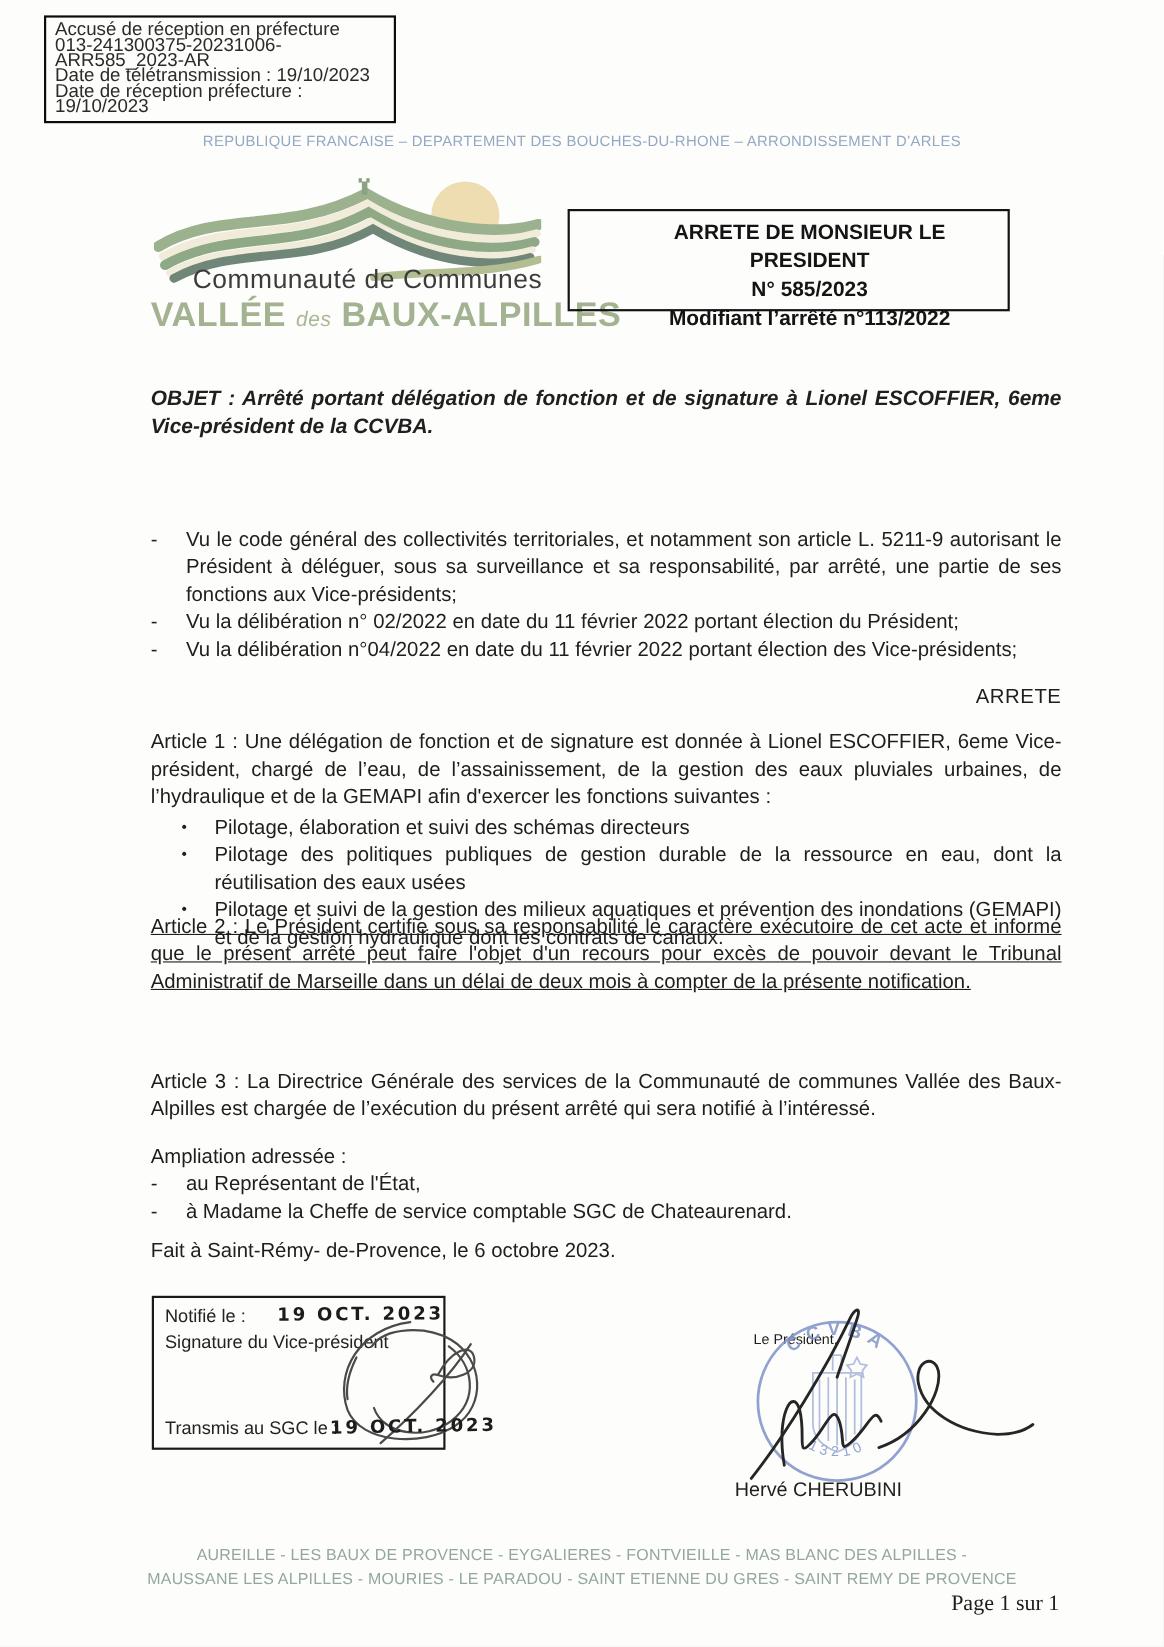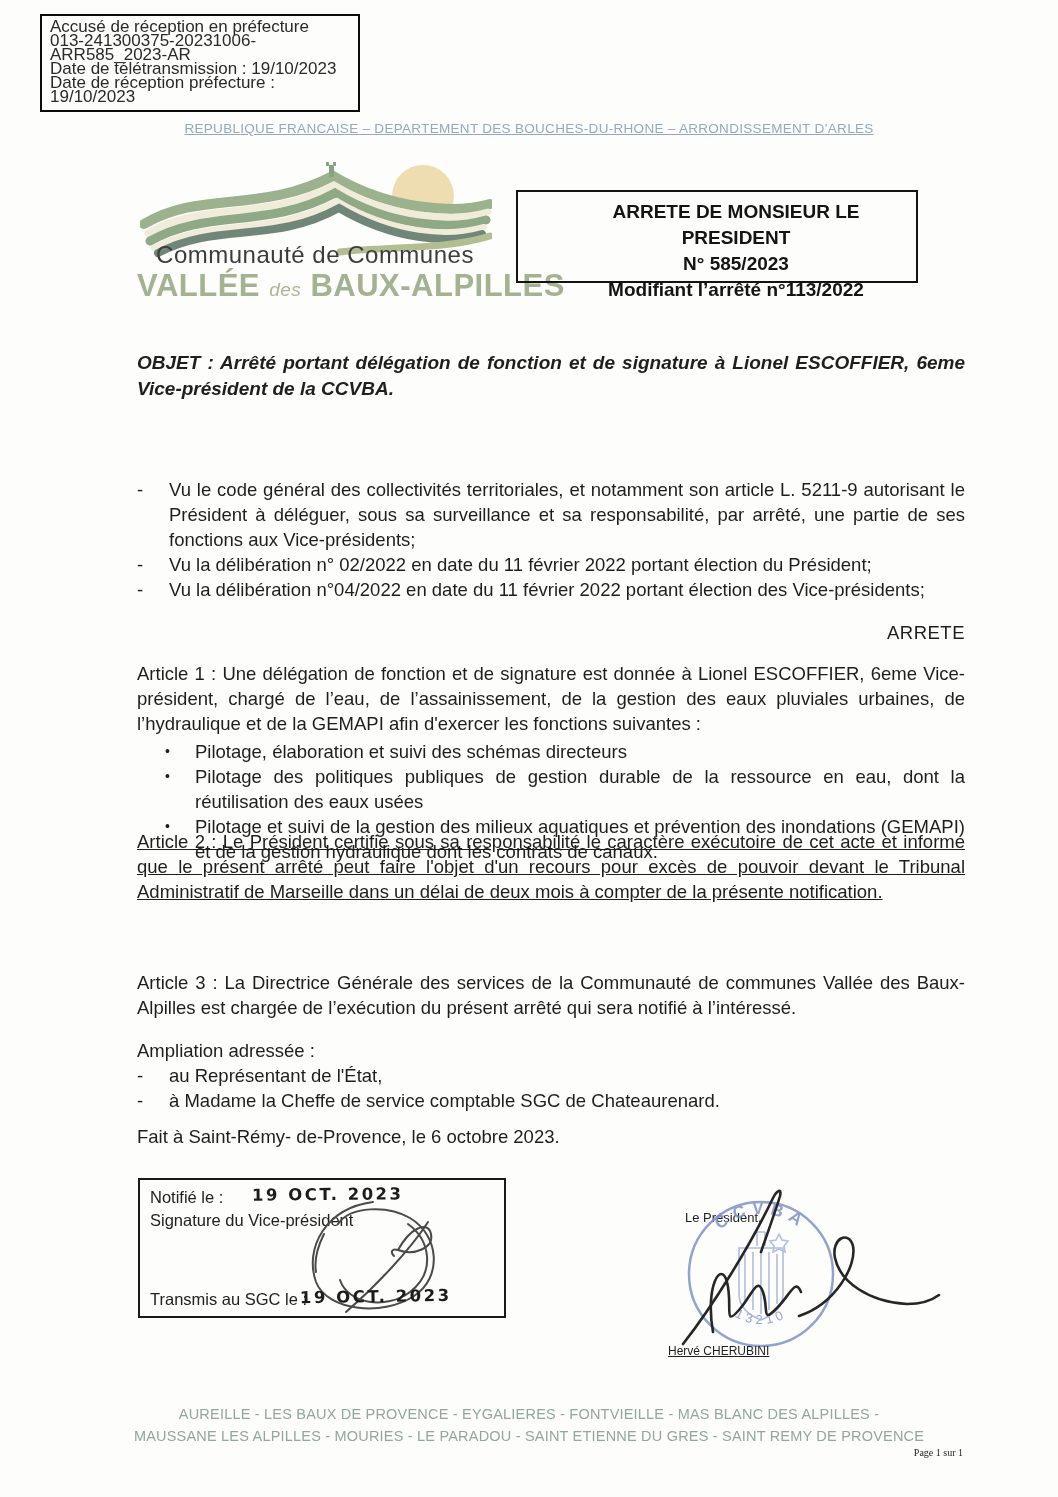--- a/index.html
+++ b/index.html
@@ -12,27 +12,27 @@
 
   
   .pref-box {
     left:40px; top:14px; width:320px; border:2px solid #0c0c0c;
     padding:4px 8px 6px 8px; font-size:17px; line-height:14px; color:#2a2a2a;
   }
 
   
   .header-line {
     left:0; top:121px; width:100%; text-align:center;
-    color:#94a8c3; font-size:13.5px; letter-spacing:0.3px;text-decoration:underline;
+    color:#94a8c3; font-size:13.5px; letter-spacing:0.3px;
   }
 
   
   .logo-art { left:140px; top:156px; }
   .logo-line1 {
-    left:137px; top:241px; width:356px; text-align:center;
+    left:137px; top:241px; width:356px; text-align:right;
     font-size:24px; color:#3c3c3c; letter-spacing:0.5px;
   }
   .logo-line2 {
     left:137px; top:268px; width:360px; text-align:left;
     font-size:31px; font-weight:bold; color:#a3b290; letter-spacing:0.5px;
     white-space:nowrap;
   }
   .logo-line2 .des { font-size:19px; font-weight:normal; font-style:italic; color:#a9b797; }
 
   
@@ -63,48 +63,48 @@
   .bullet-row { display:flex; }
   .bullet-col { width:30px; flex:none; font-size:14px; line-height:25px; }
   .article2 { left:137px; top:829px; width:828px;text-decoration:underline; }
   .article3 { left:137px; top:970px; width:828px; }
 
   .ampliation { left:137px; top:1038px; width:828px; }
   .place-date { left:137px; top:1124px; width:828px; text-align:left; }
 
   
   .notif-box {
-    left:138px; top:1178px; width:368px; height:140px;
+    left:138px; top:1178px; width:267px; height:140px;
     border:2px solid #1a1a1a; font-size:16.5px; color:#222;
   }
   .notif-label1 { left:10px; top:8px; }
   .notif-label2 { left:10px; top:31px; }
   .notif-label3 { left:10px; top:110px; }
   .stamp-date {
     font-family:"DejaVu Sans", sans-serif; font-weight:bold; font-size:16.5px;
     letter-spacing:2.5px; color:#1c1c1c; white-space:nowrap;
   }
   .stamp1 { left:112px; top:5px; transform:rotate(-0.5deg); }
   .stamp2 { left:160px; top:107px; transform:rotate(-1deg); }
   .loops-sig { left:148px; top:14px; }
 
   
   .pres-title { left:685px; top:1210px; font-size:13px;text-align:right; }
   .blue-stamp { left:683px; top:1196px; opacity:0.85; }
   .black-sig { left:655px; top:1182px; }
-  .pres-name { left:668px; top:1344px; font-size:12px;text-decoration:underline; }
+  .pres-name { left:668px; top:1344px; font-size:18px; }
 
   
   .footer {
     left:0; top:1403px; width:100%; text-align:center;
     color:#93a79b; font-size:14.5px; line-height:22px; letter-spacing:0.2px;
   }
   .page-num {
     right:95px; top:1447px; font-family:"Liberation Serif", serif;
-    font-size:10px; color:#1c1c1c;
+    font-size:20px; color:#1c1c1c;
   }
 </style>
 </head>
 <body>
 
 <div class="page">
 
   <div class="abs pref-box">
     <div>Accusé de réception en préfecture</div>
     <div>013-241300375-20231006-ARR585_2023-AR</div>

